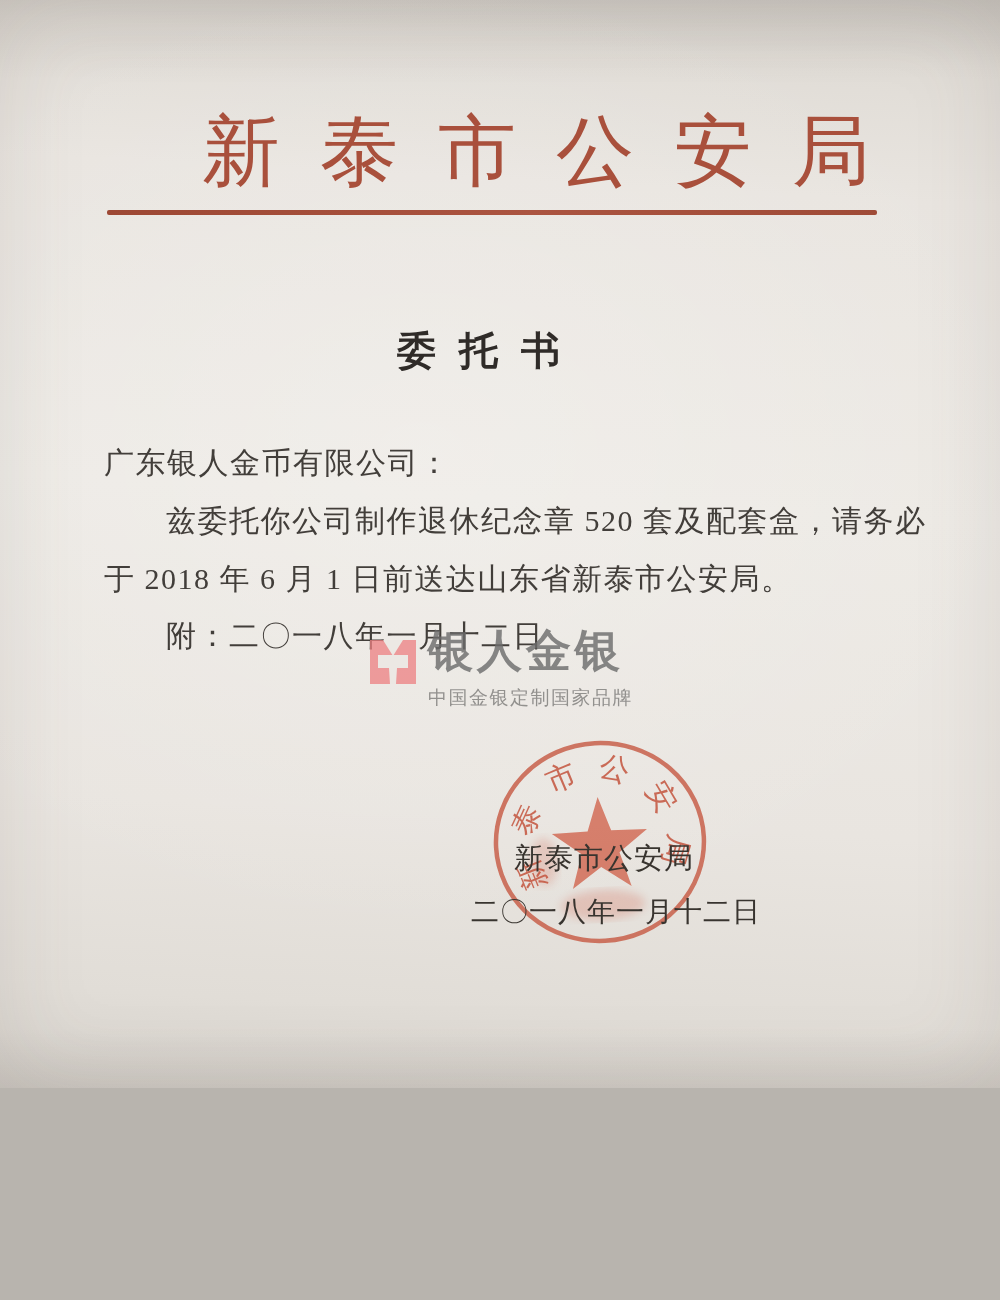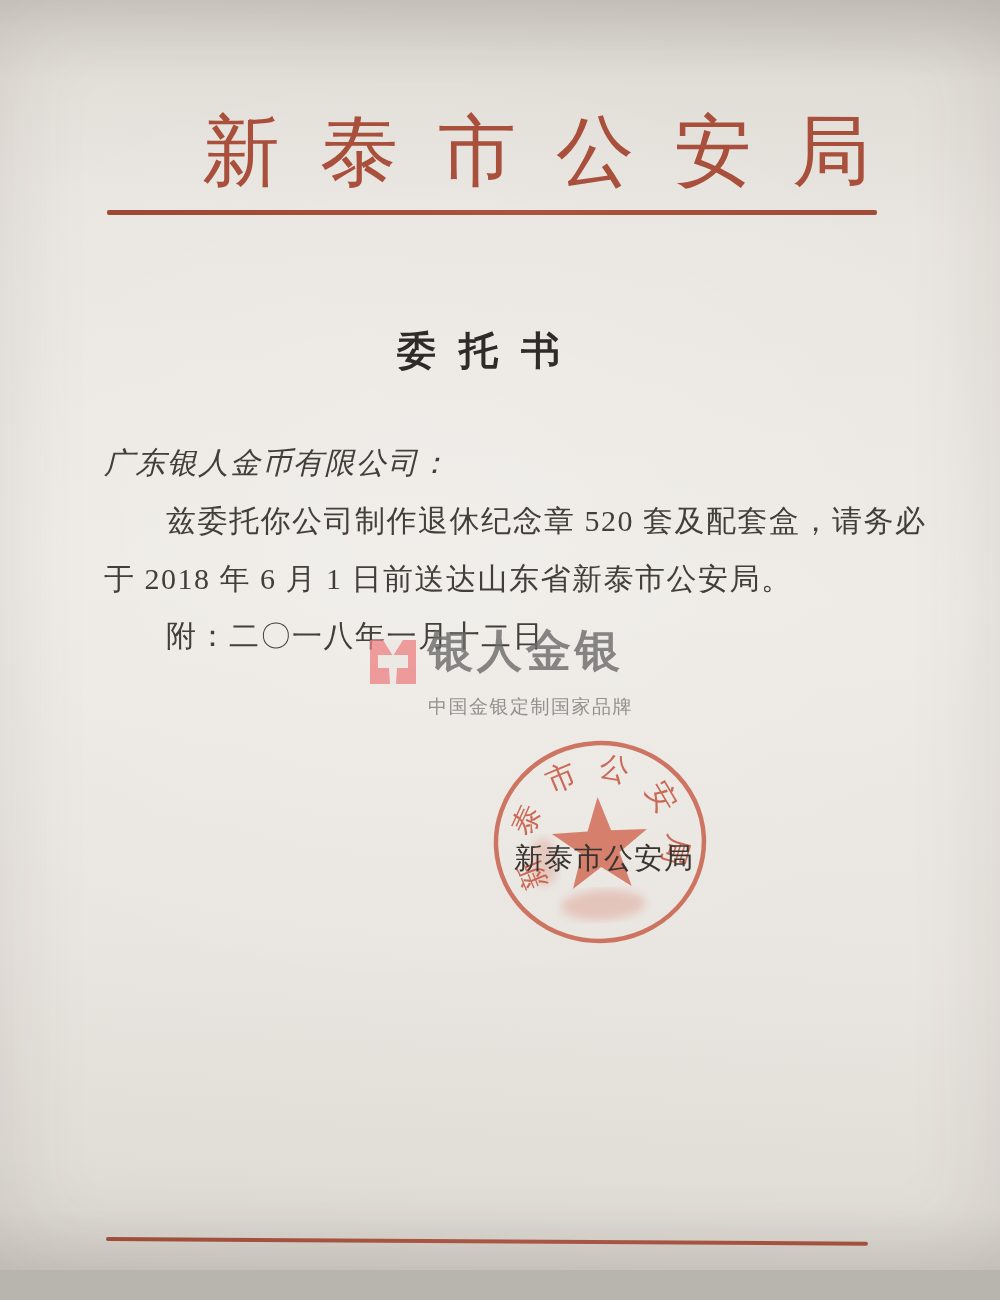--- a/index.html
+++ b/index.html
@@ -1,17 +1,17 @@
 <!DOCTYPE html>
 <html><head>
 <meta charset="utf-8">
 <style>
   html,body{margin:0;padding:0;background:#b8b4ae;}
   .page{
-    position:relative;width:1000px;height:1270px;overflow:hidden;
+    position:relative;width:1000px;height:1088px;overflow:hidden;
     font-family:"Liberation Serif","DejaVu Serif",serif;
     background:
       radial-gradient(ellipse 950px 720px at 42% 42%, rgba(255,255,255,0.22), rgba(255,255,255,0) 68%),
       linear-gradient(183deg,#d2cec8 0%,#e0dcd6 6%,#e9e5e0 18%,#edeae5 46%,#e9e5e0 74%,#e1ddd7 91%,#d7d3cd 100%);
     box-shadow:inset 0 0 90px rgba(90,80,70,0.13);
   }
   .shade-top{position:absolute;left:0;top:0;width:100%;height:80px;
     background:linear-gradient(180deg,rgba(104,96,88,0.10),rgba(104,96,88,0));}
   .shade-bottom{position:absolute;left:0;bottom:0;width:100%;height:60px;
     background:linear-gradient(0deg,rgba(104,96,88,0.10),rgba(104,96,88,0));}
@@ -22,37 +22,37 @@
   }
   .rule-top{
     left:107px;top:210px;width:770px;height:5px;border-radius:2px;
     background:linear-gradient(90deg,#9d4834,#ab5440 55%,#9f4b37);
   }
   .doc-title{
     left:397px;top:324px;font-size:39px;font-weight:700;
     letter-spacing:23px;color:#2f2b28;
   }
   .body-text{font-size:30px;letter-spacing:1.5px;color:#423e3a;}
-  .recipient{left:104px;top:443px;font-style:italic;}
+  .recipient{left:104px;top:443px;}
   .line1{left:166px;top:501px;}
   .line2{left:104px;top:559px;}
   .line3{left:166px;top:616px;}
   .watermark{
     left:370px;top:626px;display:flex;align-items:flex-start;gap:12px;
     opacity:0.92;
   }
   .wm-logo{margin-top:12px;opacity:0.82;}
   .wm-brand{
     font-family:"Liberation Sans","DejaVu Sans",sans-serif;
     font-size:45px;line-height:1.1;font-weight:700;
     color:rgba(108,108,108,0.88);letter-spacing:4px;
   }
   .wm-tagline{
     font-family:Liberation Sans, sans-serif;
-    font-size:19px;margin-top:18px;color:rgba(128,126,124,0.9);letter-spacing:1.5px;
+    font-size:19px;margin-top:9px;color:rgba(128,126,124,0.9);letter-spacing:1.5px;
   }
   .seal{left:487px;top:737px;transform:rotate(-3deg);}
   .sig-org{left:514px;top:839px;font-size:29px;letter-spacing:1px;color:#38342f;}
   .sig-date{left:471px;top:893px;font-size:28px;letter-spacing:1px;color:#38342f;}
   .rule-bottom{
     left:106px;top:1237px;width:762px;height:4px;border-radius:2px;
     background:linear-gradient(90deg,#a14c39,#ad5744 50%,#a4503c);
     transform:rotate(0.35deg);transform-origin:left center;
   }
 </style>
@@ -101,18 +101,19 @@
     <polygon points="113,60 124.8,93.8 160.6,94.5 132,116.2 142.4,150.5 113,130 83.6,150.5 94,116.2 65.4,94.5 101.2,93.8" fill="#cf624a" opacity="0.78"></polygon>
     <ellipse cx="113" cy="168" rx="42" ry="15" fill="#d4705c" opacity="0.28" filter="url(#sealBlur)"></ellipse>
     <ellipse cx="56" cy="122" rx="14" ry="24" fill="#d4705c" opacity="0.25" filter="url(#sealBlur)"></ellipse>
     <text font-size="30" fill="#c4543e" opacity="0.85" letter-spacing="18" style="font-family:'Liberation Serif','DejaVu Serif',serif;">
       <textPath href="#sealArc" startOffset="50%" text-anchor="middle">新泰市公安局</textPath>
     </text>
   </svg>
 
   <div class="abs sig-org">新泰市公安局</div>
 
+  <div class="abs sig-date">二〇一八年一月十二日</div>
 
   <div class="abs rule-bottom"></div>
 
   <div class="shade-bottom"></div>
 
 </div>
 
 </body></html>

